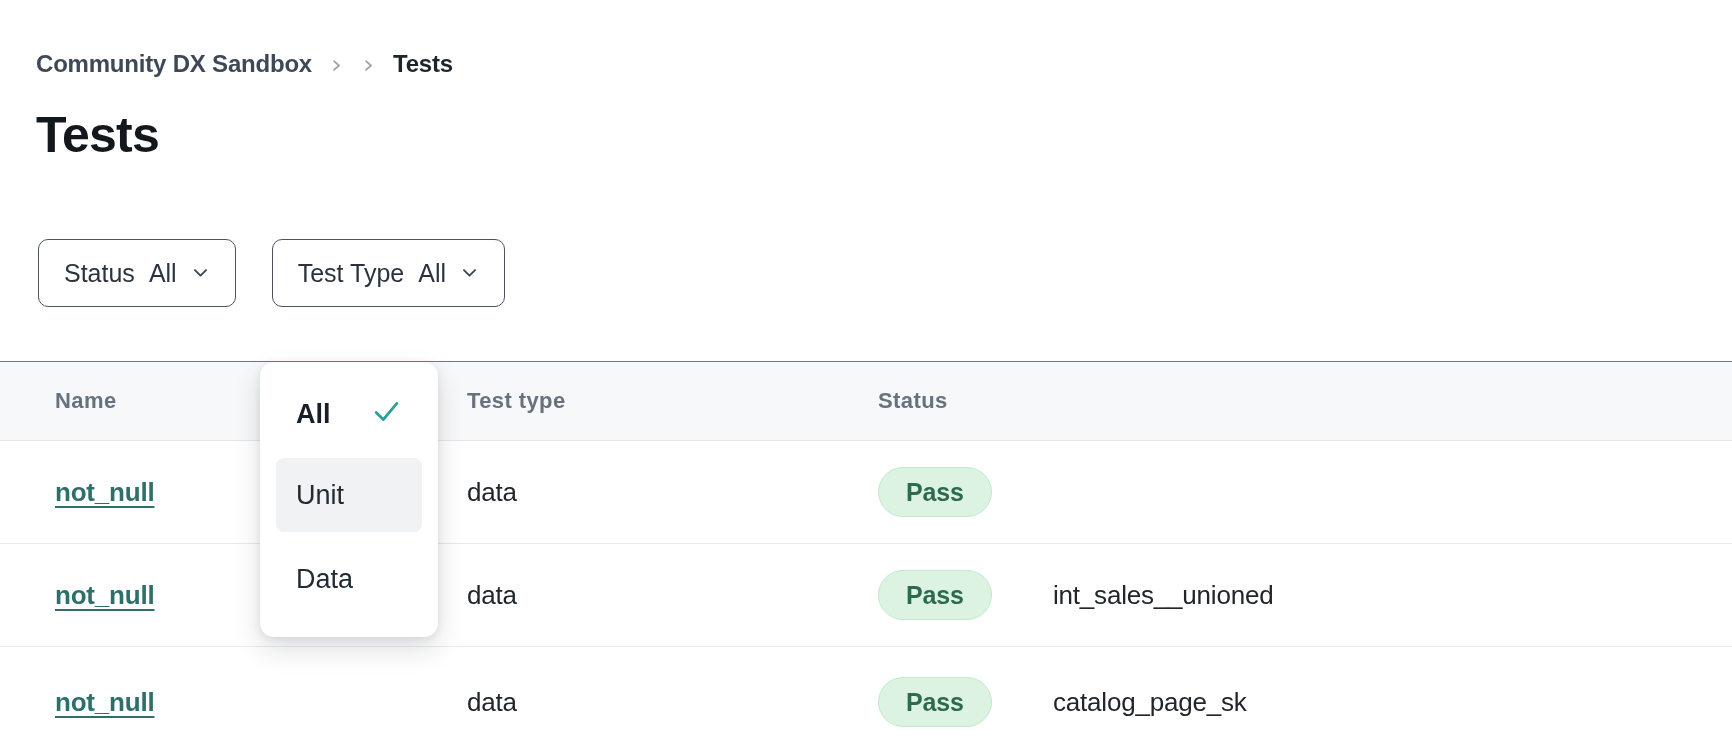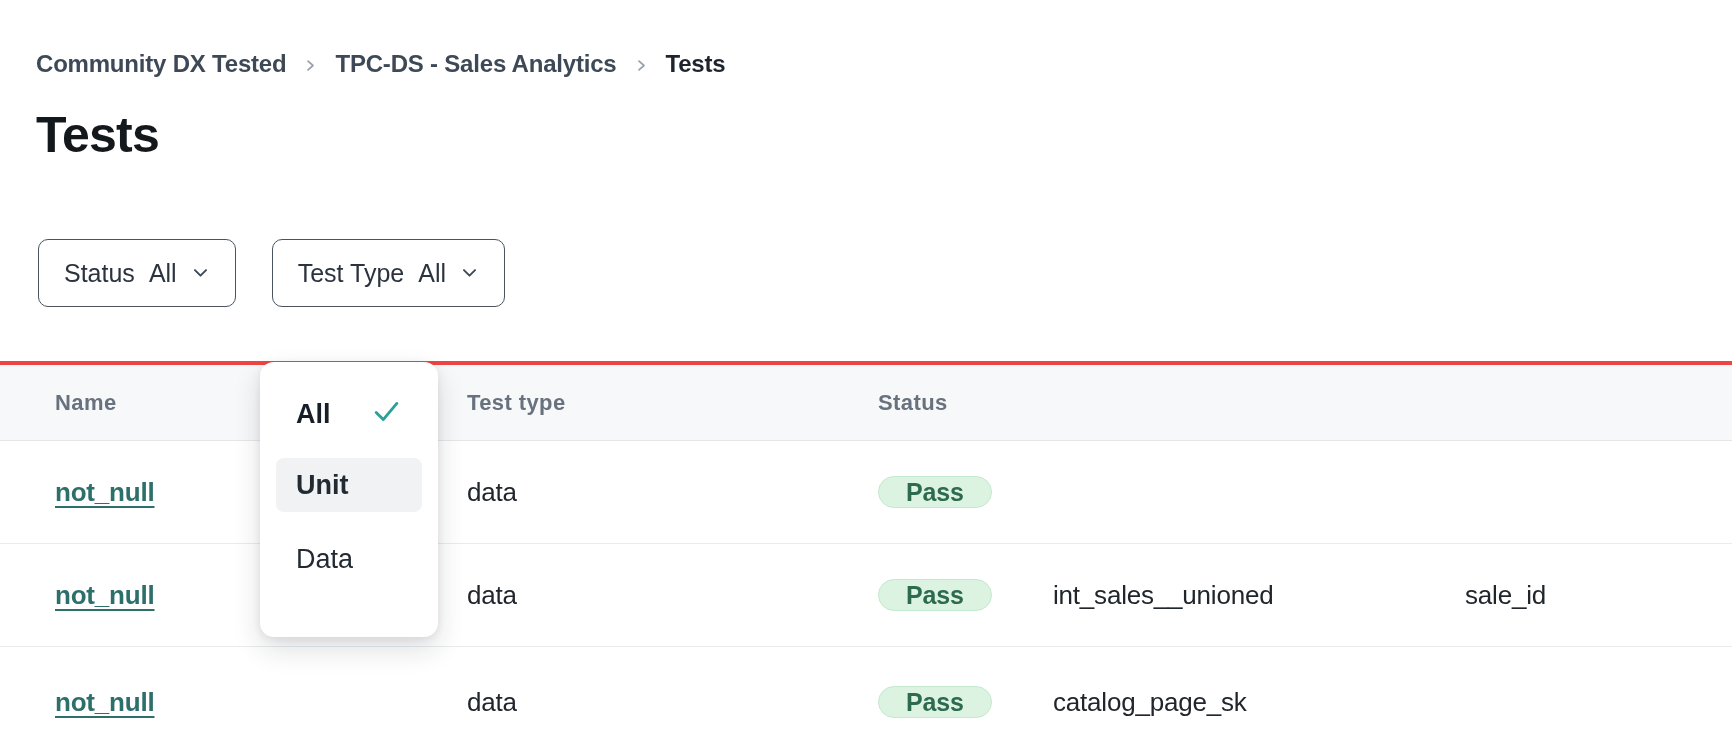--- a/index.html
+++ b/index.html
@@ -37,67 +37,66 @@
 
   
   .tests-table { margin-top:54px; width:1732px; }
   .t-row {
     display:grid;
     grid-template-columns:412px 411px 175px 412px 1fr;
     align-items:center; padding-left:55px;
   }
   .t-head {
     height:80px; background:#f7f8f9;
-    border-top:4px solid #ef4444; border-bottom:1px solid #e4e7ea;
+    border-top:1px solid #ef4444; border-bottom:1px solid #e4e7ea;
   }
   .t-head .th {
     font-size:22px; font-weight:700; color:#68727e; letter-spacing:0.4px;
   }
   .t-body .t-row { height:103px; border-bottom:1px solid #e9ebee; background:#fff; }
   .t-body .t-row:last-child { border-bottom:none; height:110px; }
   .cell { font-size:26px; color:#20262c; letter-spacing:-0.2px; }
   .cell-name a, .name-link {
     font-size:26px; font-weight:700; color:#2d6f6b;
     text-decoration:underline; text-underline-offset:5px;
     text-decoration-thickness:1.5px; cursor:pointer;
   }
   .badge-pass {
     display:inline-flex; align-items:center; justify-content:center;
-    height:32px; padding:3px 27px; border-radius:26px;
+    height:50px; padding:3px 27px; border-radius:26px;
     background:#dcf3e2; border:1.5px solid #c3e9ce;
     color:#2d6a4f; font-size:25px; font-weight:600; letter-spacing:-0.2px;
   }
 
   
   .menu-panel {
     position:absolute; left:260px; top:362px; width:178px; height:275px;
     background:#ffffff; border-radius:14px; z-index:10;
     box-shadow:0 12px 28px rgba(18,28,40,0.14), 0 2px 8px rgba(18,28,40,0.08);
     padding:20px 16px;
   }
   .menu-item {
     display:flex; align-items:center; justify-content:space-between;
     padding:0 20px; border-radius:8px; cursor:pointer;
     font-size:27px; color:#222a33;
   }
   .menu-item.selected { height:64px; font-weight:700; color:#171e27; }
-  .menu-item.hovered  { height:54px; margin-top:12px; background:#f1f2f4;font-weight:bold; }
+  .menu-item.hovered  { height:74px; margin-top:12px; background:#f1f2f4; }
   .menu-item.plain    { height:70px; margin-top:12px; }
 </style>
 </head>
 <body>
 
 <nav class="breadcrumb">
-  <span class="crumb">Community DX Tested</span>
+  <span class="crumb">Community DX Sandbox</span>
   <span class="crumb-sep">
     <svg width="15" height="19" viewBox="0 0 24 24">
         <polyline points="8,5 16,12 8,19" fill="none" stroke="#9aa2ab" stroke-width="2.8" stroke-linecap="round" stroke-linejoin="round"></polyline>
       </svg>
   </span>
-  <span class="crumb">TPC-DS - Sales Analytics</span>
   <span class="crumb-sep">
     <svg width="15" height="19" viewBox="0 0 24 24">
         <polyline points="8,5 16,12 8,19" fill="none" stroke="#9aa2ab" stroke-width="2.8" stroke-linecap="round" stroke-linejoin="round"></polyline>
       </svg>
   </span>
   <span class="crumb current">Tests</span>
 </nav>
 
 <h1 class="page-title">Tests</h1>
 
@@ -133,21 +132,20 @@
     <div class="t-row">
       <span class="cell cell-name"><a class="name-link">not_null</a></span>
       <span class="cell">data</span>
       <span class="cell"><span class="badge-pass">Pass</span></span>
     </div>
     <div class="t-row">
       <span class="cell cell-name"><a class="name-link">not_null</a></span>
       <span class="cell">data</span>
       <span class="cell"><span class="badge-pass">Pass</span></span>
       <span class="cell">int_sales__unioned</span>
-      <span class="cell">sale_id</span>
     </div>
     <div class="t-row">
       <span class="cell cell-name"><a class="name-link">not_null</a></span>
       <span class="cell">data</span>
       <span class="cell"><span class="badge-pass">Pass</span></span>
       <span class="cell">catalog_page_sk</span>
     </div>
   </div>
 </div>
 

